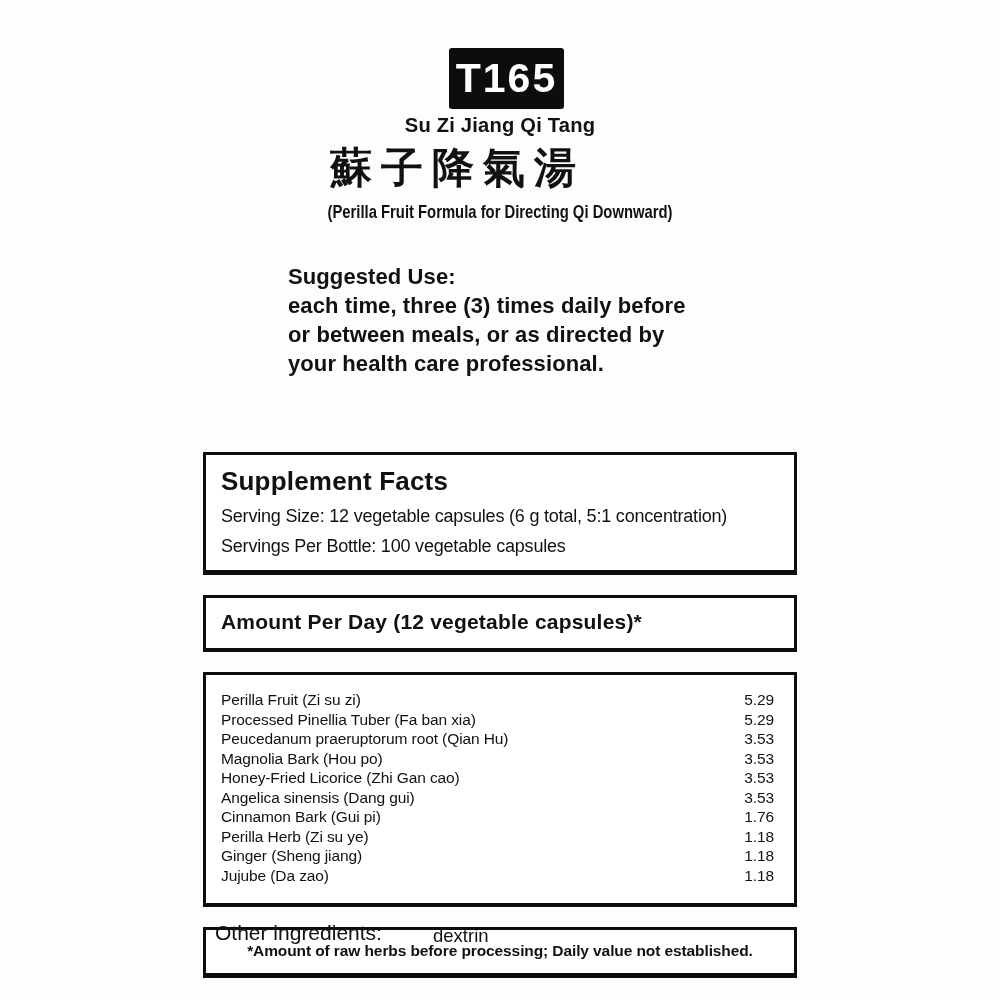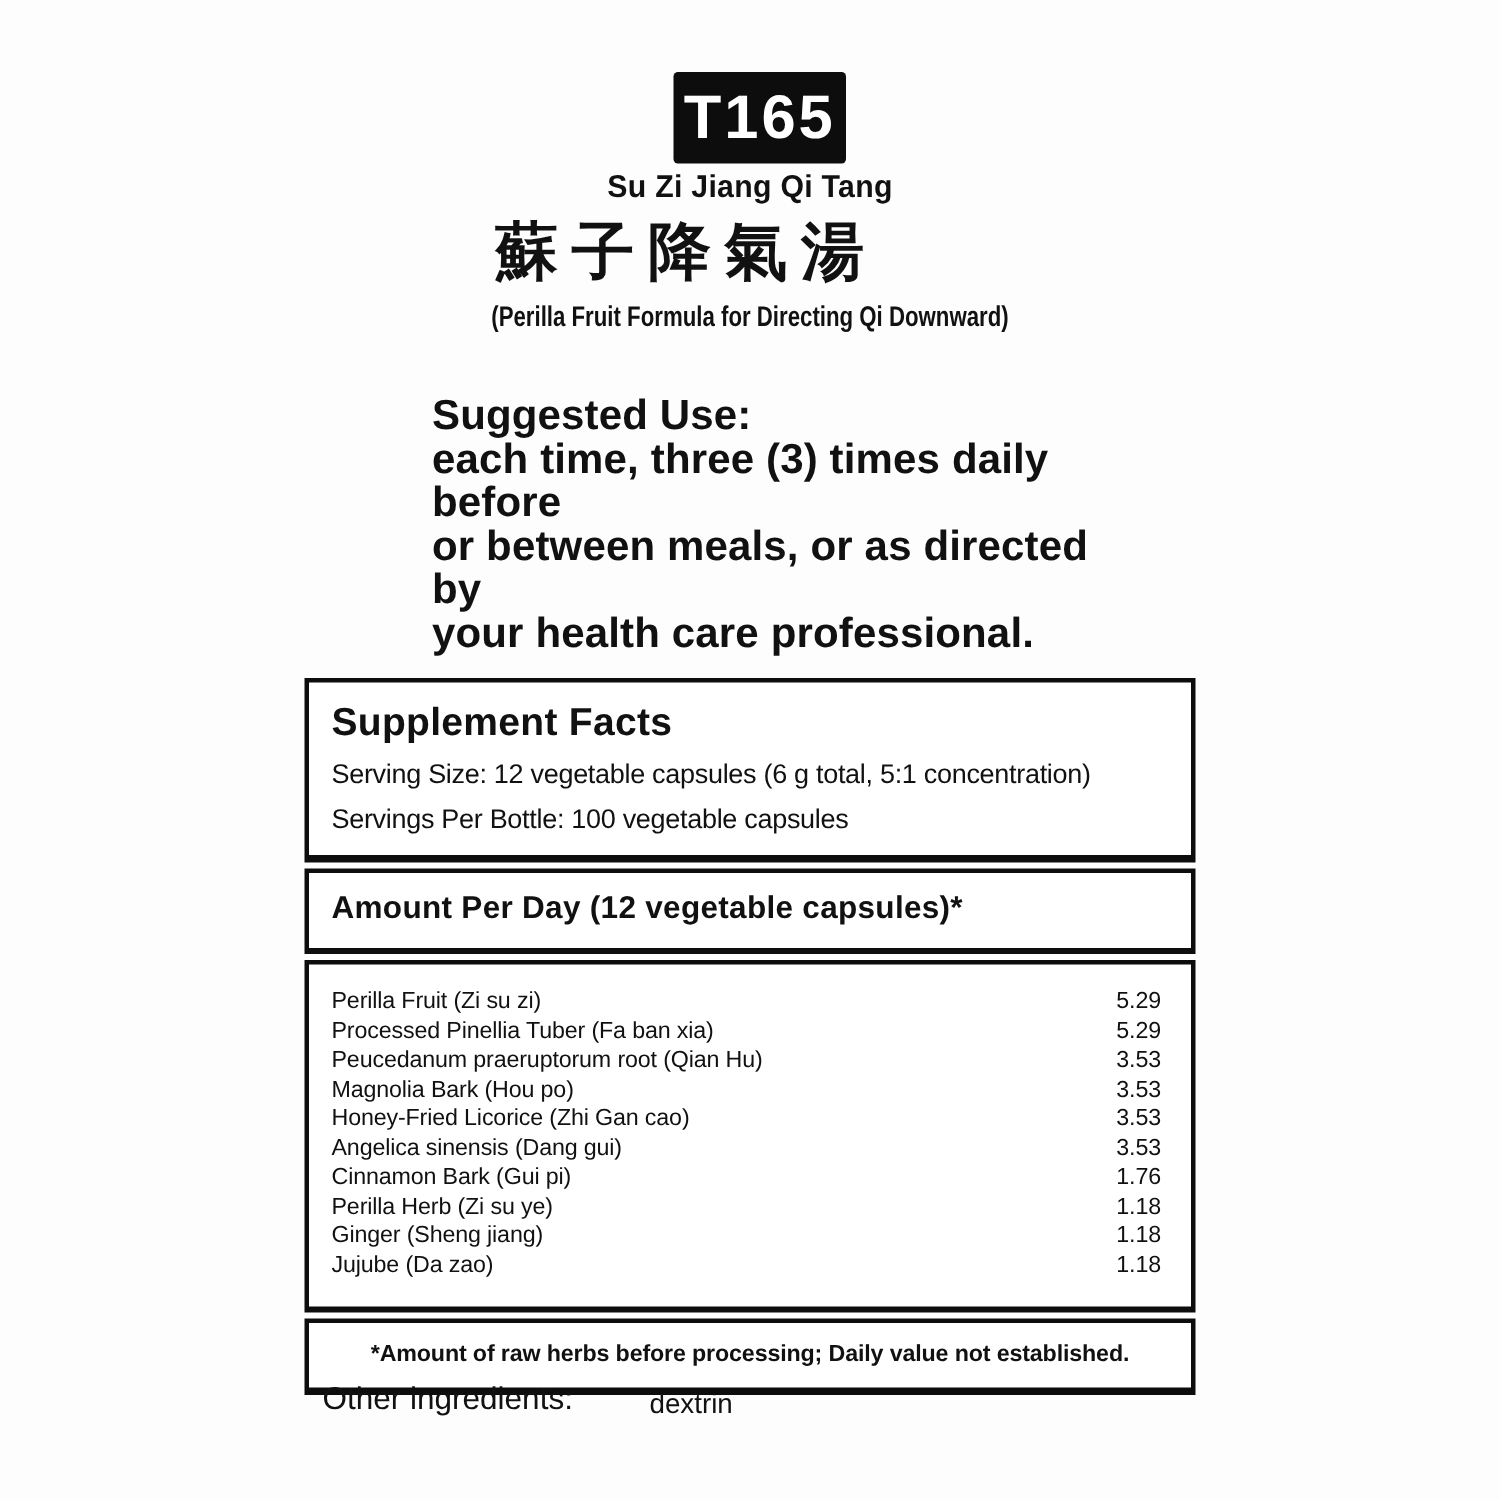--- a/index.html
+++ b/index.html
@@ -38,30 +38,30 @@
   .english-name {
     position: absolute; left: 0; top: 201px; width: 1000px;
     text-align: center;
     font-size: 19px; font-weight: bold;
     transform: scaleX(0.78);
   }
 
   
   .suggested-use {
     position: absolute; left: 288px; top: 262px; width: 440px;
-    font-size: 28px; font-weight: bold; line-height: 29px;
+    font-size: 22px; font-weight: bold; line-height: 29px;
     letter-spacing: 0.1px;
   }
 
   
   .facts-panel { position: absolute; left: 203px; top: 452px; width: 594px; }
   .facts-box {
     border: 3px solid #0d0d0d;
     background: #fff;
-    margin-bottom: 4px;
+    margin-bottom: 20px;
   }
   .facts-box.header-box { border-bottom-width: 5px; padding: 11px 14px 13px 15px; }
   .sf-title { font-size: 26px; font-weight: bold; letter-spacing: 0.2px; }
   .sf-line { font-size: 18px; margin-top: 9px; letter-spacing: -0.2px; }
 
   .facts-box.amount-box { border-bottom-width: 4px; padding: 12px 14px 14px 15px; }
   .amount-header { font-size: 21px; font-weight: bold; letter-spacing: 0.2px; }
 
   .facts-box.ingredients-box { border-bottom-width: 4px; padding: 15px 18px 18px 15px; }
   .ingredient-row {

